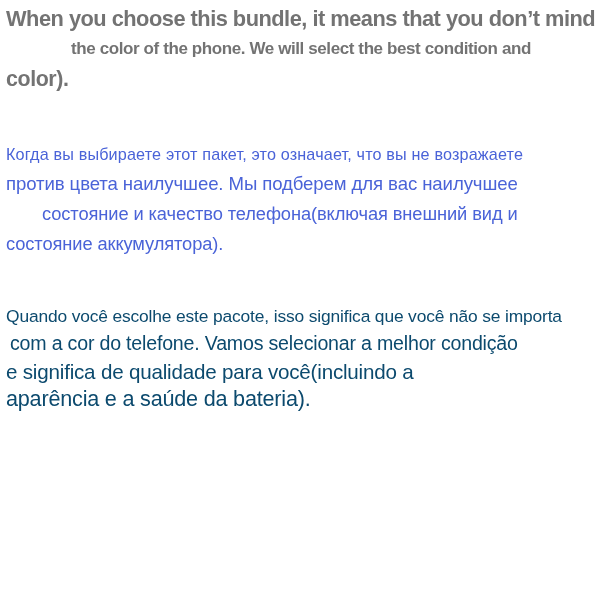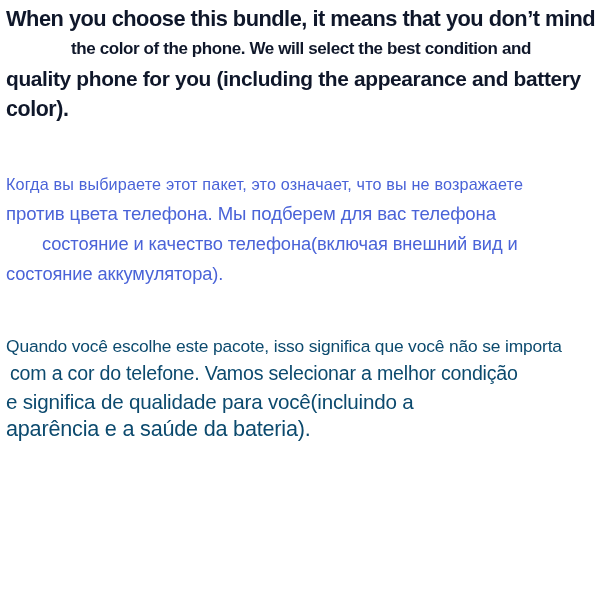--- a/index.html
+++ b/index.html
@@ -50,21 +50,21 @@
     display: block;
     white-space: nowrap;
     font-family: "Liberation Sans", sans-serif;
   }
 
   
   #para-en {
     margin-top: 4px;
   }
   #para-en .line {
-    color: #0f172a;
+    color: #737373;
     font-weight: 600;
     font-size: 21.5px;
     line-height: 30px;
     letter-spacing: -0.45px;
   }
   #para-en .line.l1 { font-size: 21.8px; letter-spacing: -0.5px; }
   #para-en .line.l2 { font-size: 17px; letter-spacing: -0.4px; text-align: center; }
   #para-en .line.l3 { font-size: 20.9px; letter-spacing: -0.35px; }
   #para-en .line.l4 { font-size: 21.4px; letter-spacing: -0.4px; }
 
@@ -99,27 +99,26 @@
 </style>
 </head>
 <body>
 
 <div id="banner">
 
 
   <div class="para" id="para-en">
     <span class="line l1">When you choose this bundle, it means that you don’t mind</span>
     <span class="line l2">the color of the phone. We will select the best condition and</span>
-    <span class="line l3">quality phone for you (including the appearance and battery</span>
     <span class="line l4">color).</span>
   </div>
 
   <div class="para" id="para-ru">
     <span class="line l1">Когда вы выбираете этот пакет, это означает, что вы не возражаете</span>
-    <span class="line l2">против цвета телефона. Мы подберем для вас телефона</span>
+    <span class="line l2">против цвета наилучшее. Мы подберем для вас наилучшее</span>
     <span class="line l3">состояние и качество телефона(включая внешний вид и</span>
     <span class="line l4">состояние аккумулятора).</span>
   </div>
 
   <div class="para" id="para-pt">
     <span class="line l1">Quando você escolhe este pacote, isso significa que você não se importa</span>
     <span class="line l2">com a cor do telefone. Vamos selecionar a melhor condição</span>
     <span class="line l3">e significa de qualidade para você(incluindo a</span>
     <span class="line l4">aparência e a saúde da bateria).</span>
   </div>

